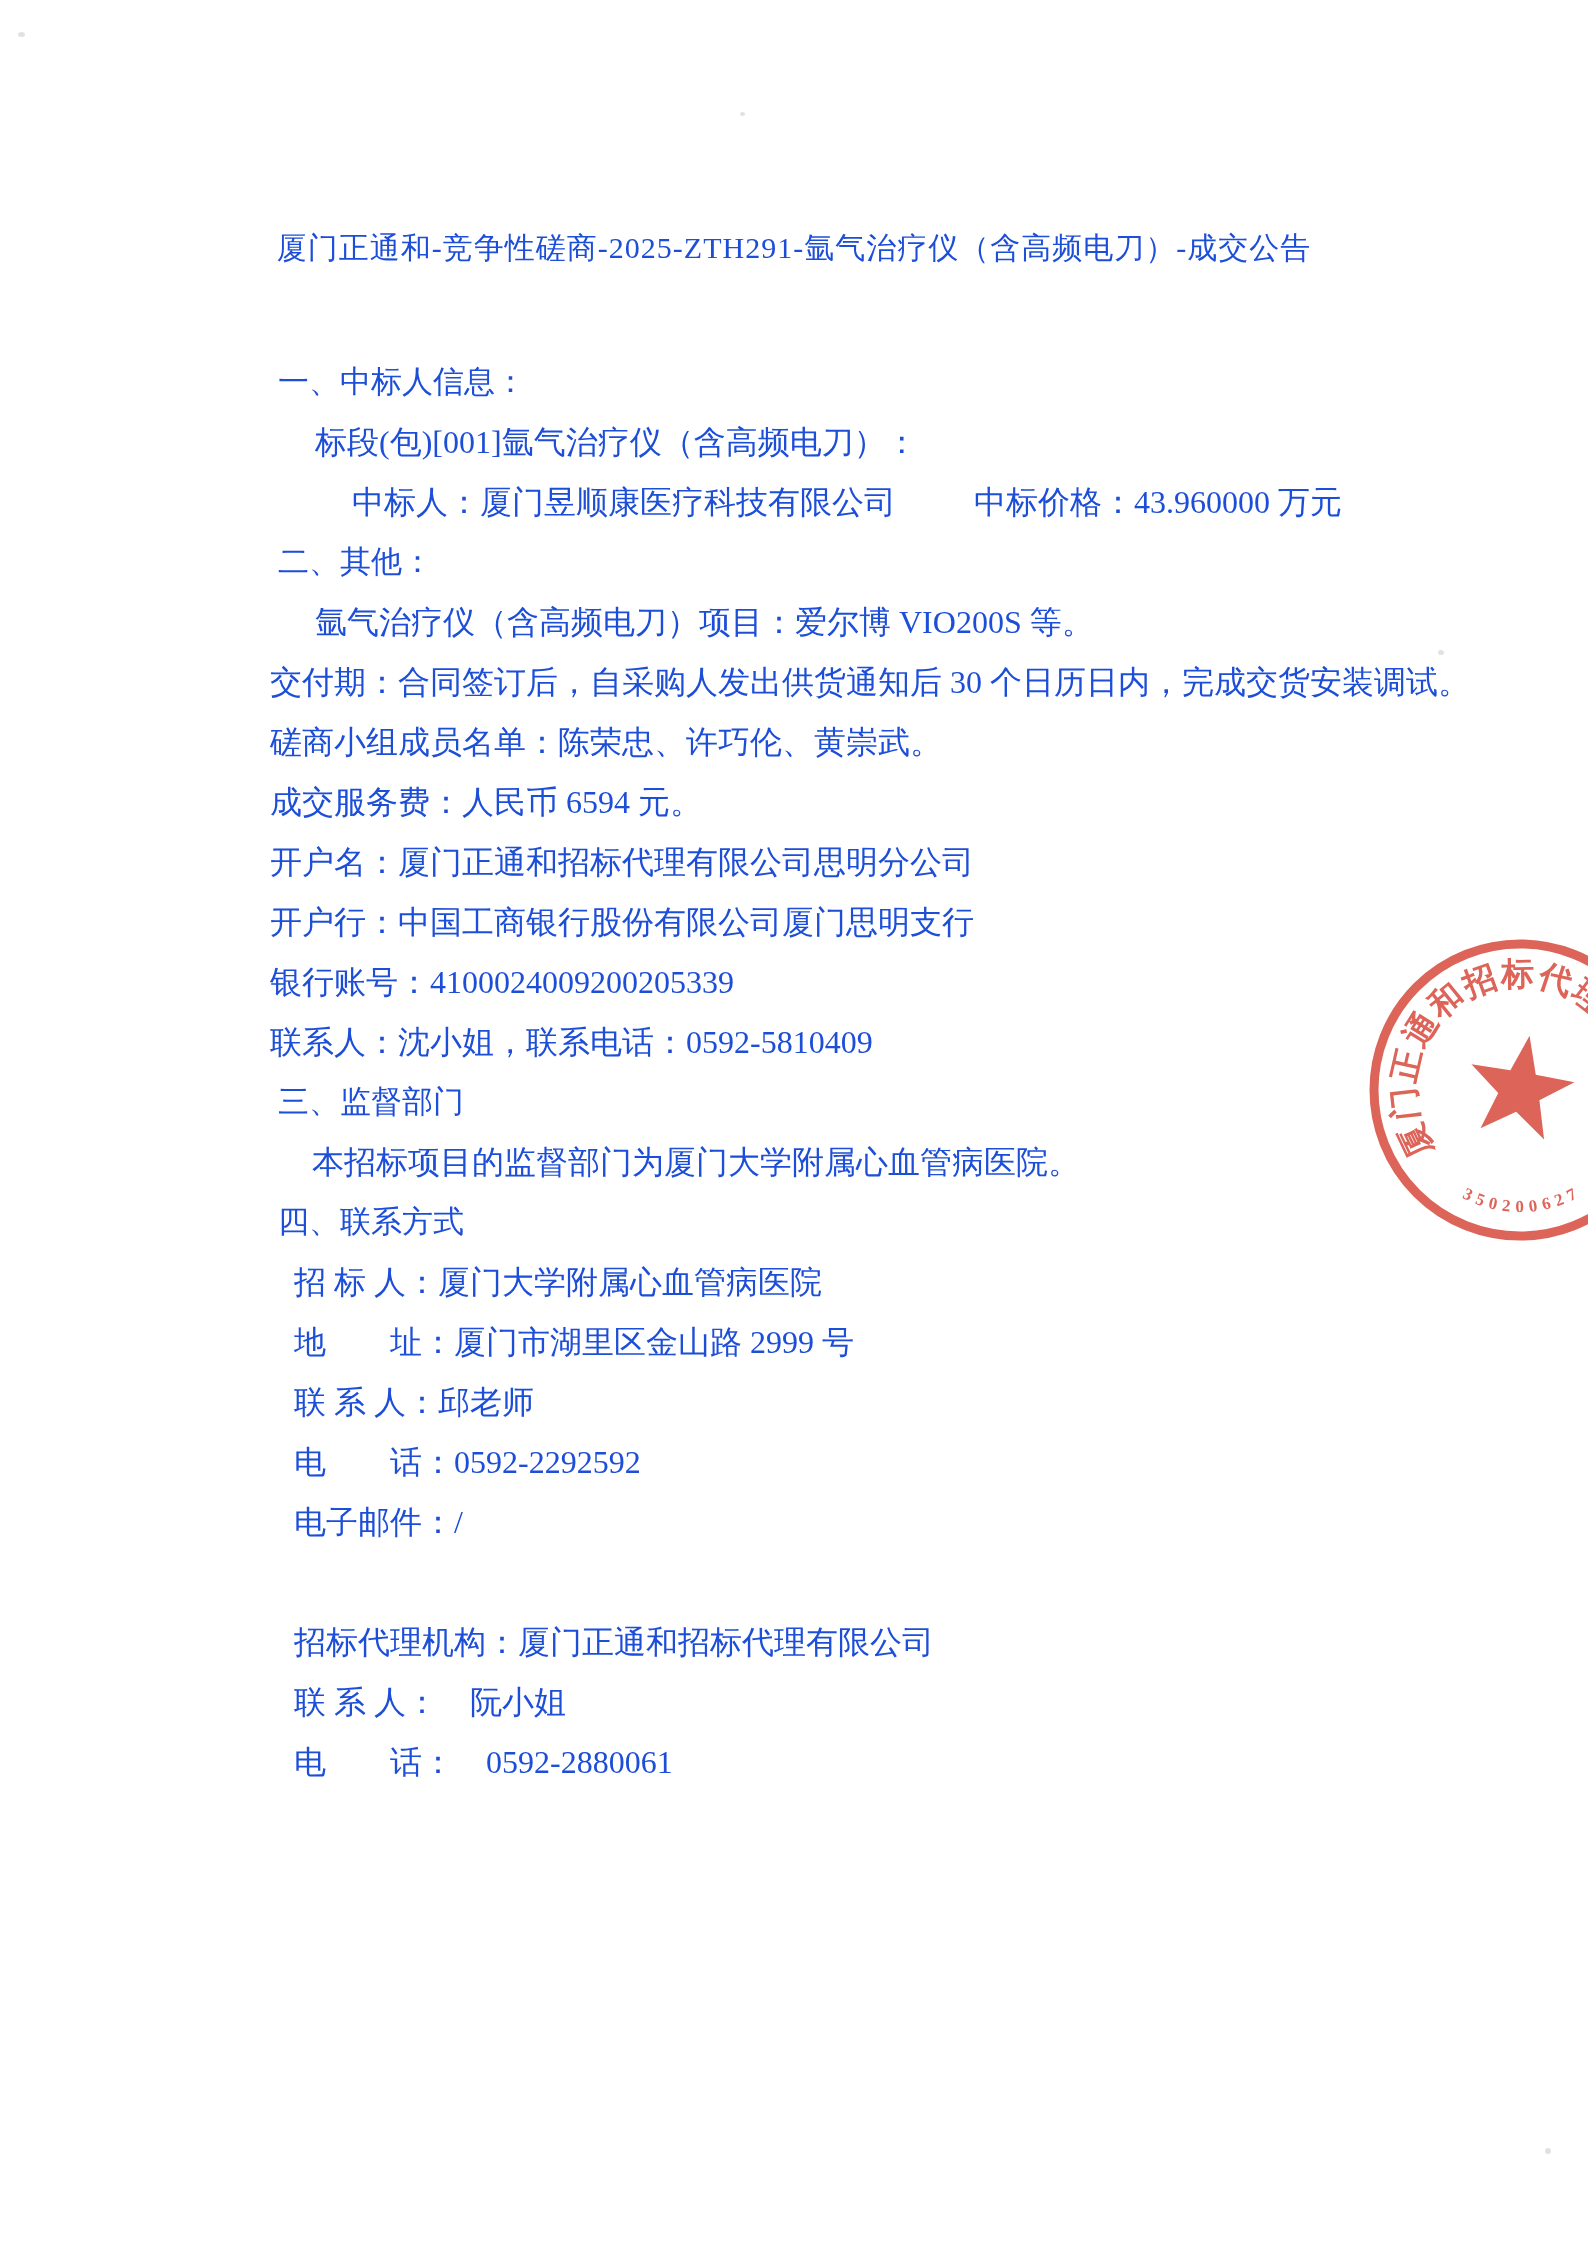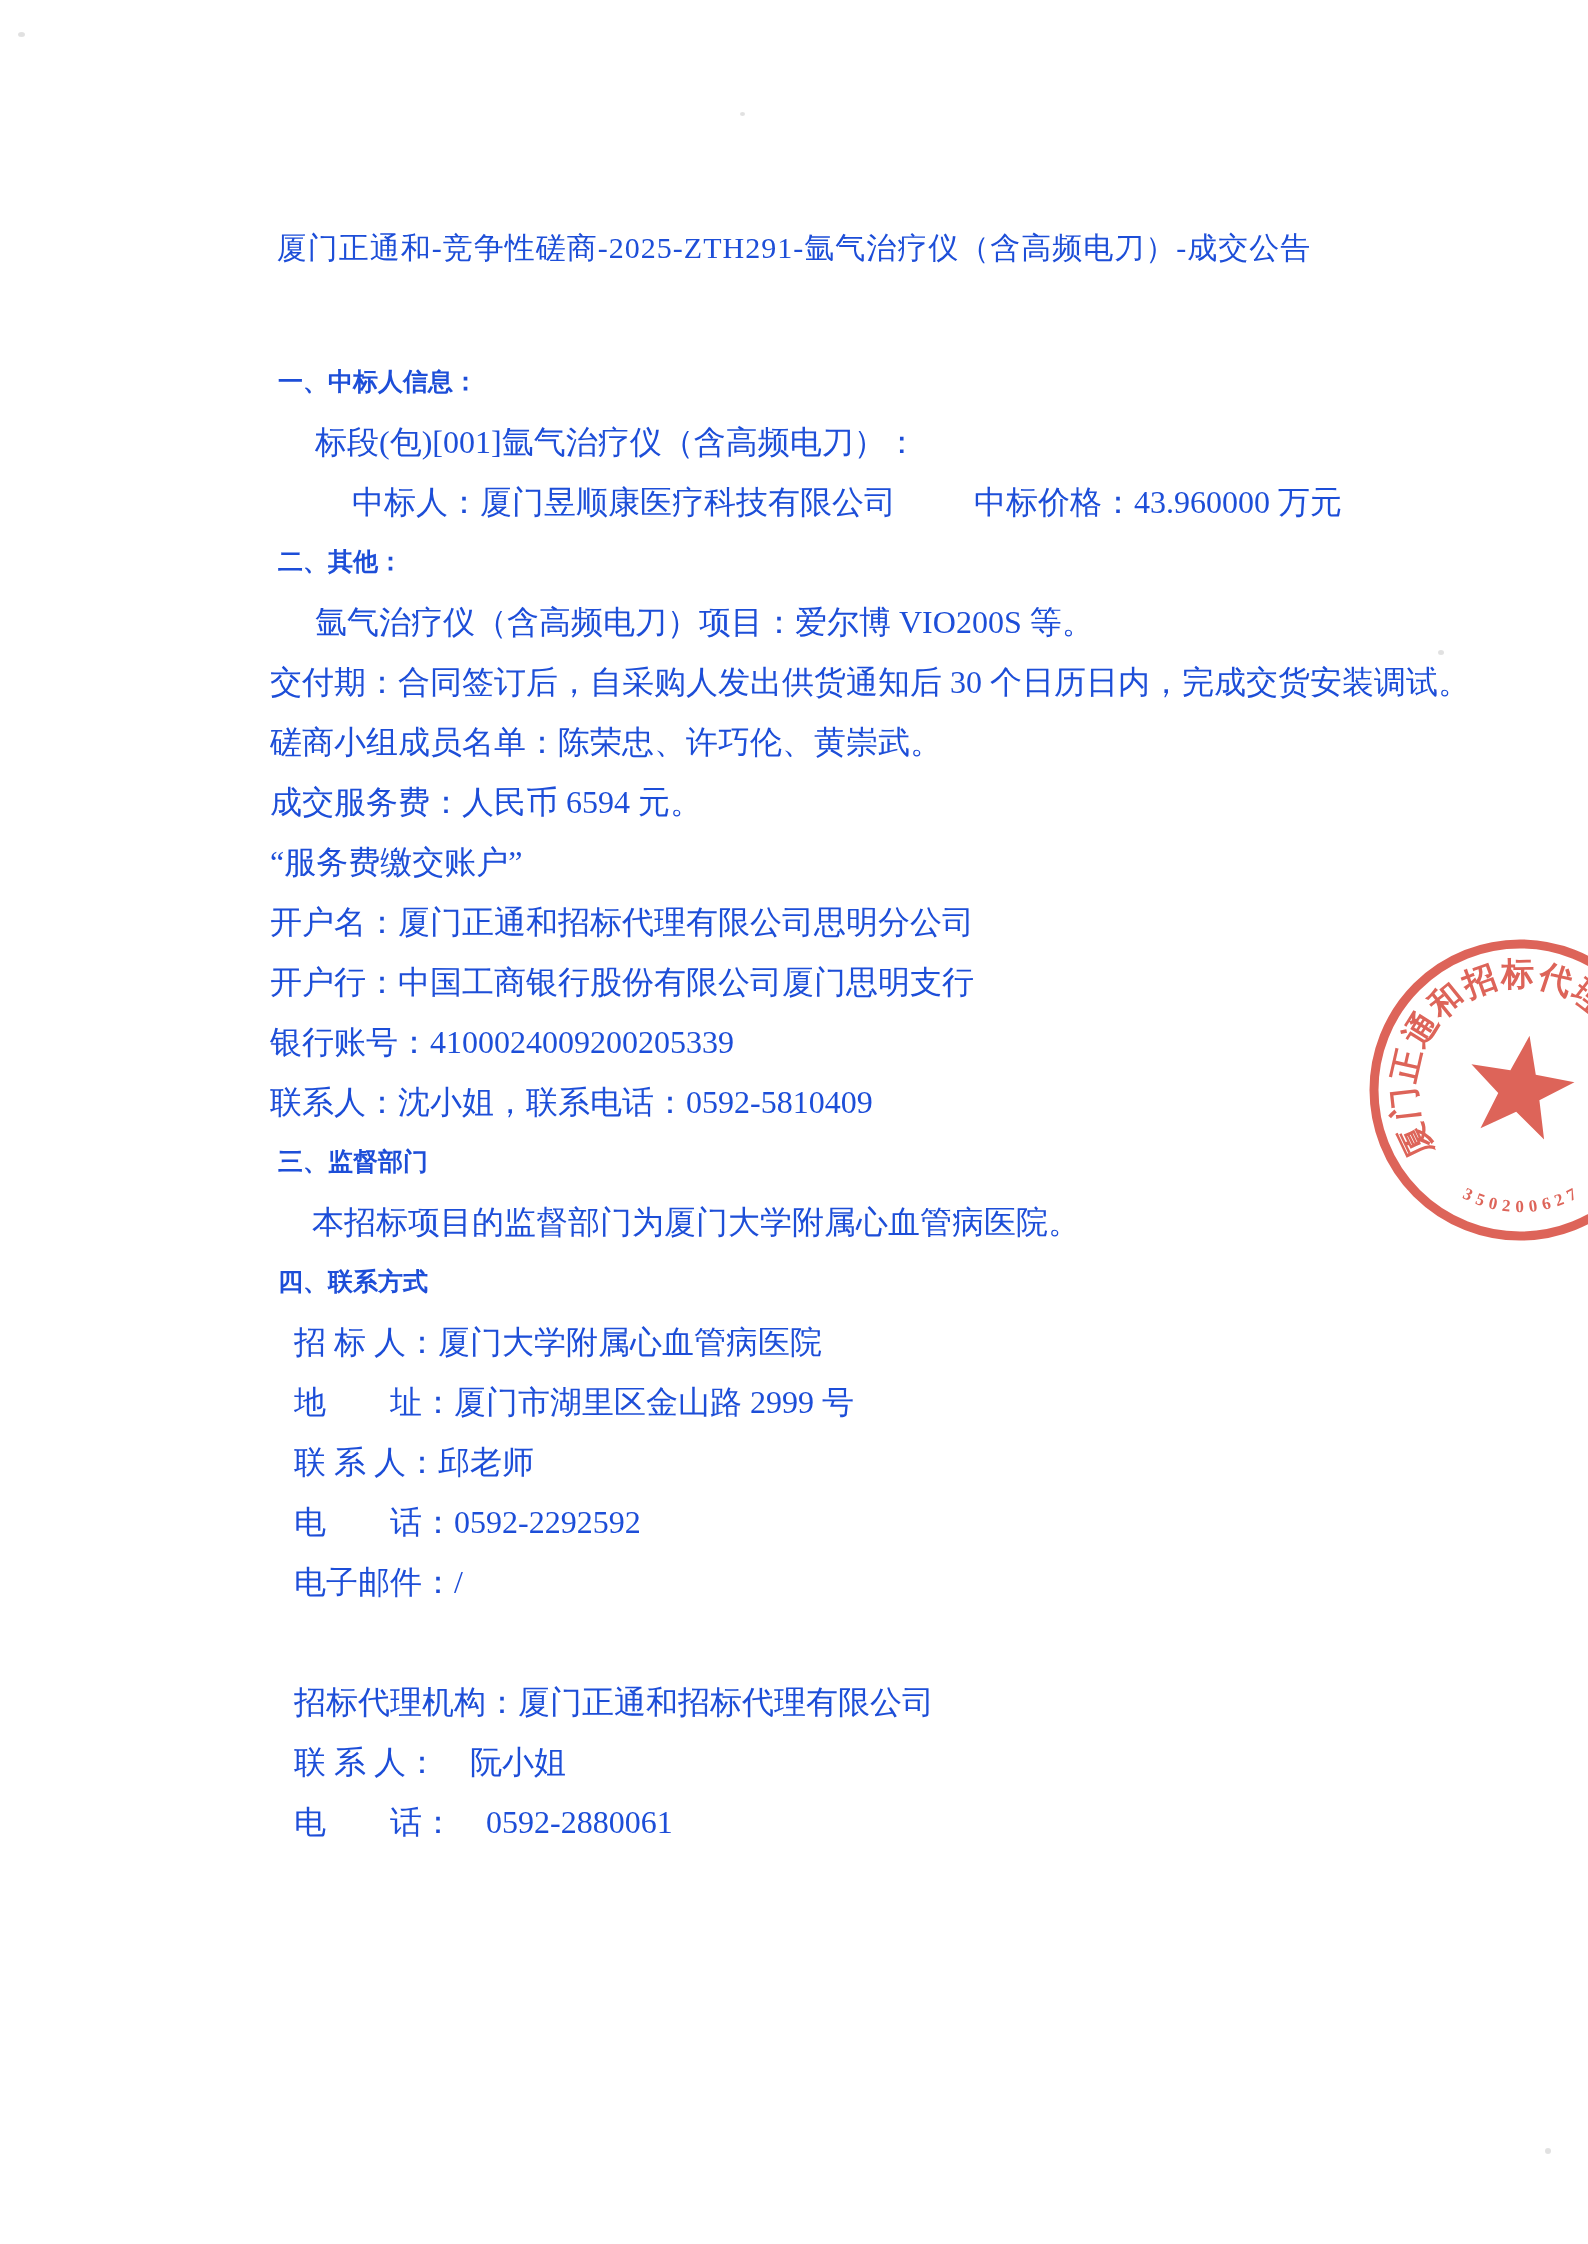--- a/index.html
+++ b/index.html
@@ -20,21 +20,21 @@
     letter-spacing:1px;
   }
   .title-1 { padding-top:228px; }
   .title-2 { margin-top:24px; }
   .content { margin-top:84px; }
   .line {
     height:60px; line-height:60px;
     font-size:32px;
     white-space:pre;
   }
-  .h   { font-weight:bold; font-size:25px; margin-left:278px; }
+  .h   { font-weight:normal; font-size:31px; margin-left:278px; }
   .b0  { margin-left:270px; }
   .i1  { margin-left:315px; }
   .i1b { margin-left:312px; }
   .i2  { margin-left:352px; }
   .c   { margin-left:294px; }
   .gap-span { display:inline-block; width:78px; }
   .blank { height:60px; }
   .seal {
     position:absolute;
     left:1360px; top:930px;
@@ -64,21 +64,20 @@
   <div class="content">
     <div class="line h">一、中标人信息：</div>
     <div class="line i1">标段(包)[001]氩气治疗仪（含高频电刀）：</div>
     <div class="line i2"><span>中标人：厦门昱顺康医疗科技有限公司</span><span class="gap-span"></span><span>中标价格：43.960000 万元</span></div>
 
     <div class="line h">二、其他：</div>
     <div class="line i1">氩气治疗仪（含高频电刀）项目：爱尔博 VIO200S 等。</div>
     <div class="line b0">交付期：合同签订后，自采购人发出供货通知后 30 个日历日内，完成交货安装调试。</div>
     <div class="line b0">磋商小组成员名单：陈荣忠、许巧伦、黄崇武。</div>
     <div class="line b0">成交服务费：人民币 6594 元。</div>
-    <div class="line b0">“服务费缴交账户”</div>
     <div class="line b0">开户名：厦门正通和招标代理有限公司思明分公司</div>
     <div class="line b0">开户行：中国工商银行股份有限公司厦门思明支行</div>
     <div class="line b0">银行账号：4100024009200205339</div>
     <div class="line b0">联系人：沈小姐，联系电话：0592-5810409</div>
 
     <div class="line h">三、监督部门</div>
     <div class="line i1b">本招标项目的监督部门为厦门大学附属心血管病医院。</div>
 
     <div class="line h">四、联系方式</div>
     <div class="line c">招 标 人：厦门大学附属心血管病医院</div>

